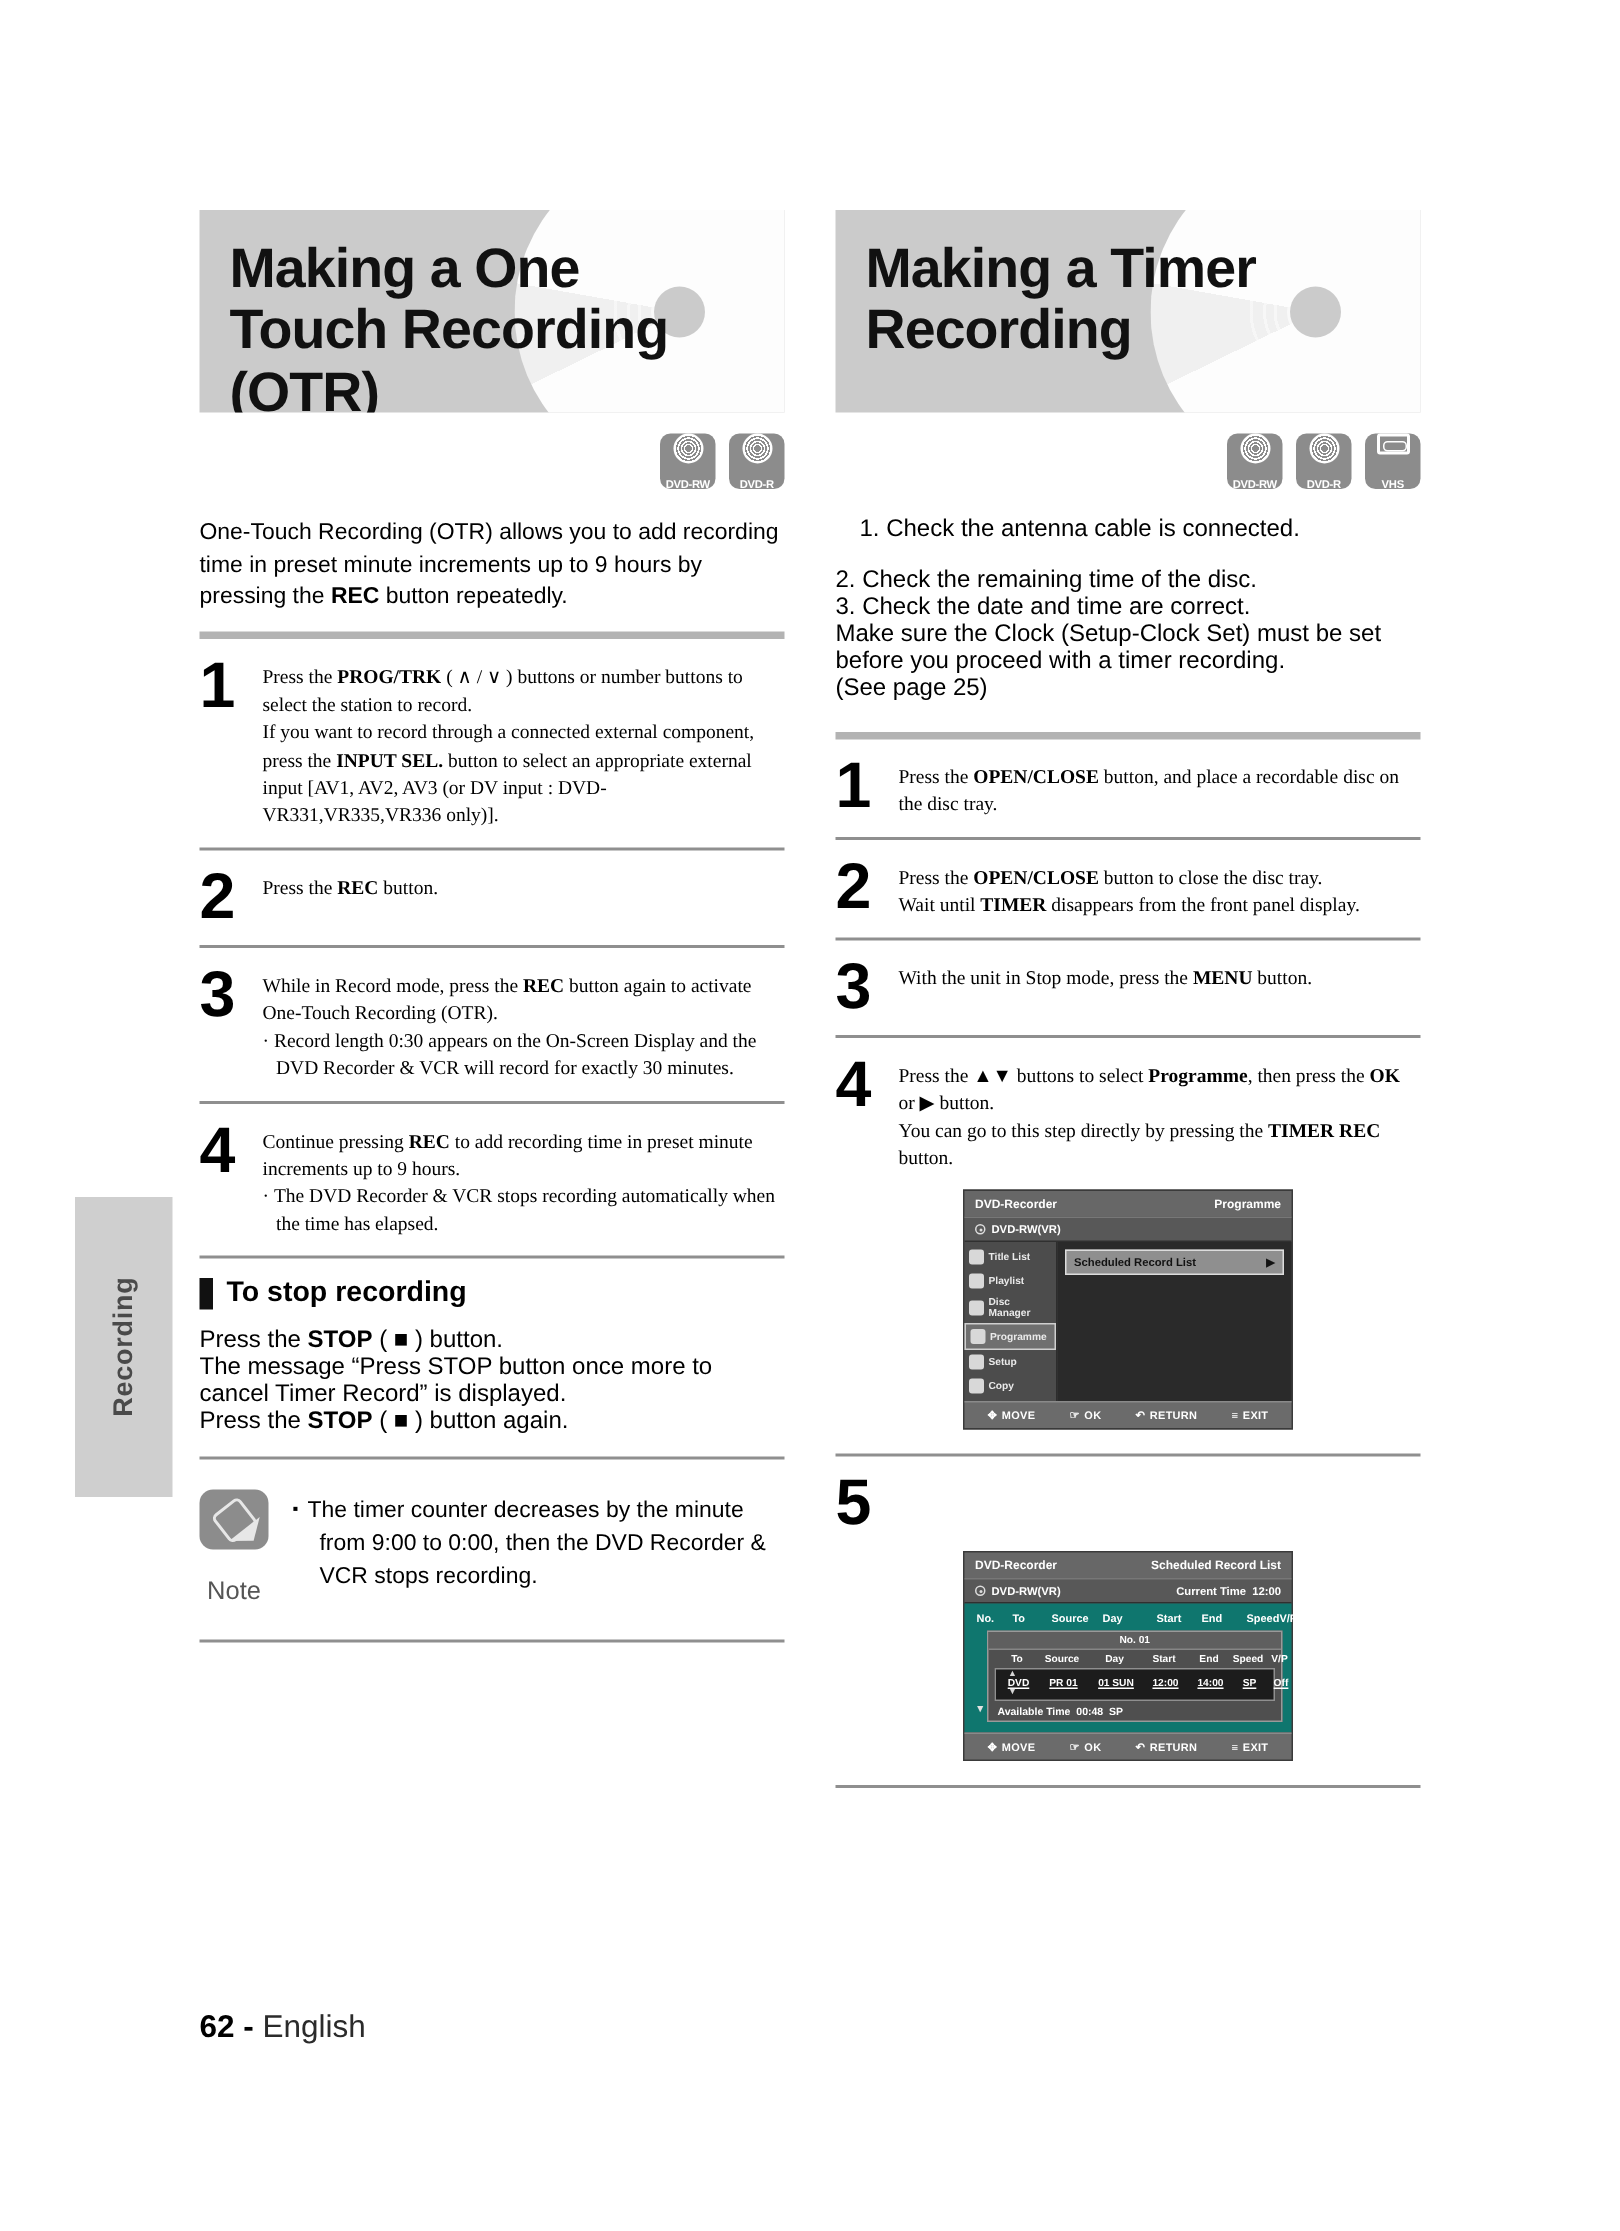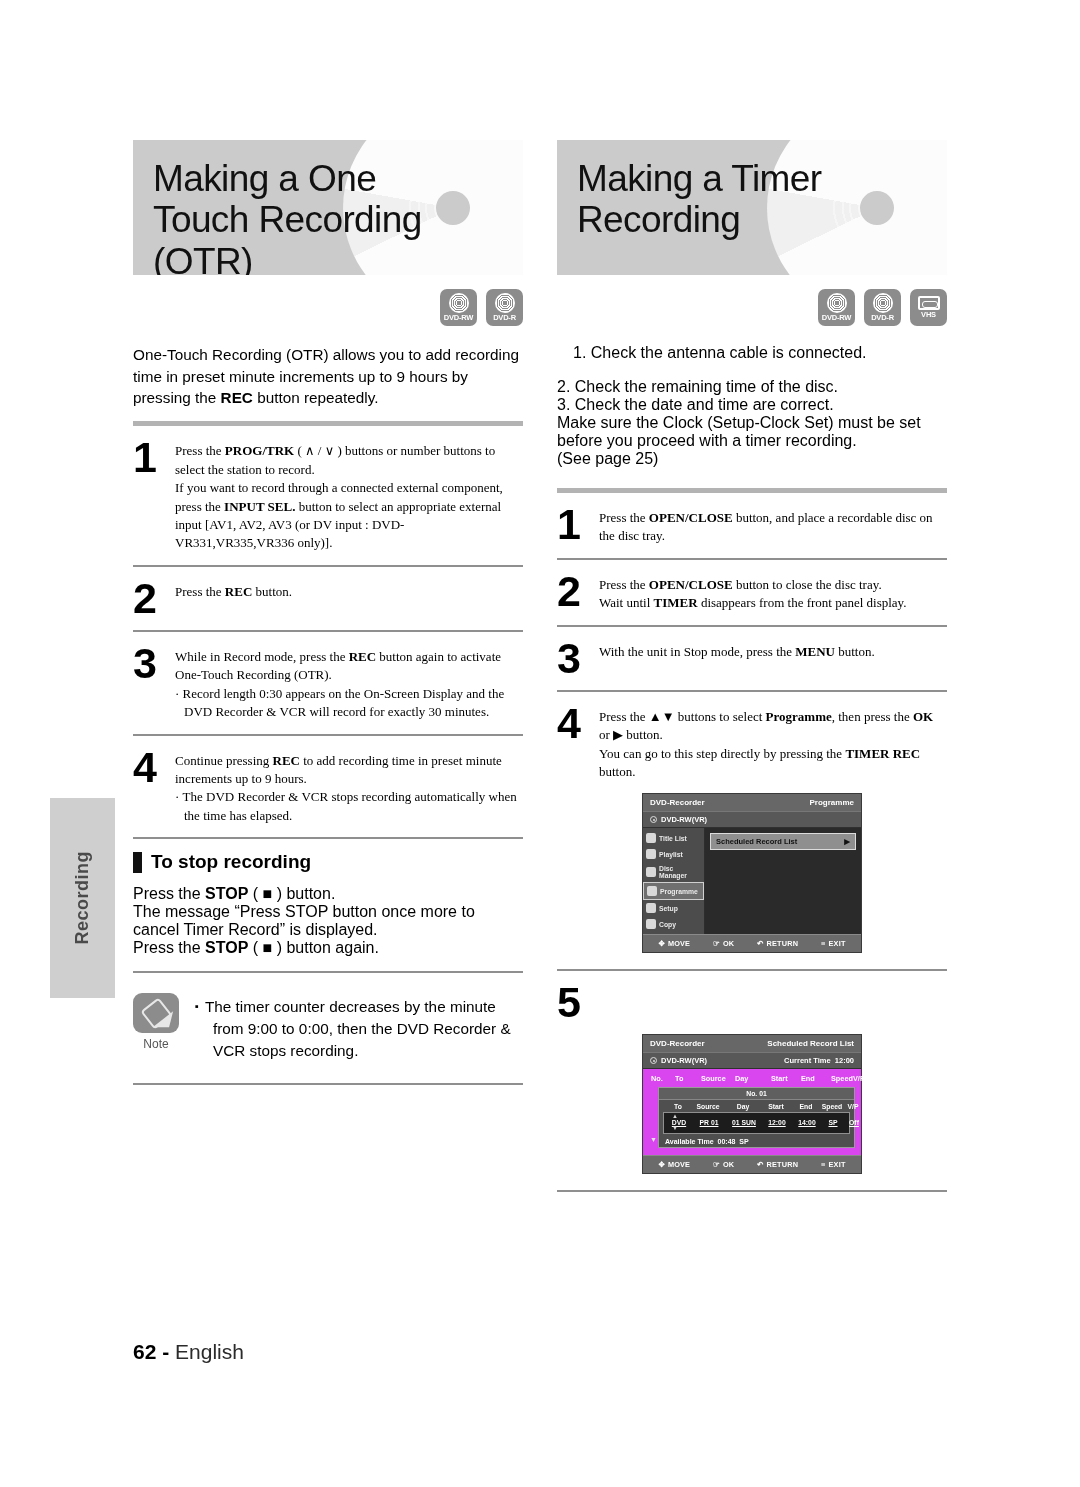--- a/index.html
+++ b/index.html
@@ -41,21 +41,21 @@
     position:relative;
     height:135px;
     background:#cbcbcb;
     overflow:hidden;
     margin-bottom:14px;
   }
   .banner h1{
     position:relative; z-index:3;
     margin:0; padding:18px 0 0 20px;
     font-size:37px; line-height:1.12;
-    font-weight:normal;
+    font-weight:bold;
     letter-spacing:-0.6px;
     color:#111;
     max-width:330px;
   }
   .banner .disc{
     position:absolute; right:-40px; top:-42px;
     width:220px; height:220px; border-radius:50%;
     background:
       radial-gradient(circle at 50% 50%, rgba(255,255,255,0) 0 26px,
         rgba(255,255,255,0.55) 26px 28px, rgba(255,255,255,0) 28px 33px,
@@ -74,21 +74,21 @@
 
   
   .media-row{
     display:flex; justify-content:flex-end; gap:9px;
     margin:0 0 18px 0;
   }
   .media{
     width:37px; height:37px; border-radius:7px;
     background:#8c8c8c;
     display:flex; flex-direction:column;
-    align-items:center; justify-content:center;
+    align-items:center; justify-content:space-between;
     color:#fff;
   }
   .media .glyph{ display:block; }
   .media .lbl{
     font-size:7.5px; font-weight:bold; letter-spacing:-0.2px; line-height:1;
     margin-top:1px;
   }
   .disc-glyph{
     width:20px; height:20px; border-radius:50%;
     background:
@@ -175,21 +175,21 @@
     transform:rotate(-38deg);
     position:relative;
   }
   .note-icon .pencil::after{
     content:""; position:absolute; left:-2.5px; bottom:-9px;
     width:0;height:0;
     border-left:13px solid transparent; border-right:13px solid transparent;
     border-top:10px solid #e7e7e7;
   }
   .note-icon .cap{
-    display:block; font-size:12px; color:#555; margin-top:4px;
+    display:block; font-size:17px; color:#555; margin-top:18px;
   }
   .note-body{ flex:1 1 auto; font-size:15.3px; line-height:1.42; padding-top:3px; }
   .note-body .item{ text-indent:-18px; padding-left:18px; }
   .note-body .item::before{ content:"\25aa\00a0\00a0"; font-size:11px; vertical-align:2px; }
 
   
   .osd{
     width:220px; border:1px solid #3a3a3a;
     background:#3f3f3f;
     font-size:7px; color:#fff;
@@ -243,21 +243,21 @@
   .osd-bar{
     display:flex; justify-content:space-around; align-items:center;
     background:#6b6b6b; padding:4px 4px;
     font-size:7.3px; font-weight:bold; letter-spacing:0.2px;
     border-top:1px solid #8a8a8a;
   }
   .osd-bar .k{ display:flex; align-items:center; gap:3px; }
   .osd-bar .kico{ font-size:7.5px; }
 
   
-  .srl-body{ background:#d946ef; padding:5px 6px 7px 6px; }
+  .srl-body{ background:#0f766e; padding:5px 6px 7px 6px; }
   .srl-head{
     display:flex; justify-content:space-between;
     font-weight:bold; font-size:7.3px; padding:0 2px 4px 2px;
   }
   .srl-panel{
     border:1px solid #9a9a9a; background:#4f4f4f;
     margin-left:9px; position:relative;
   }
   .srl-no{
     background:#5f5f5f; text-align:center; font-weight:bold;

